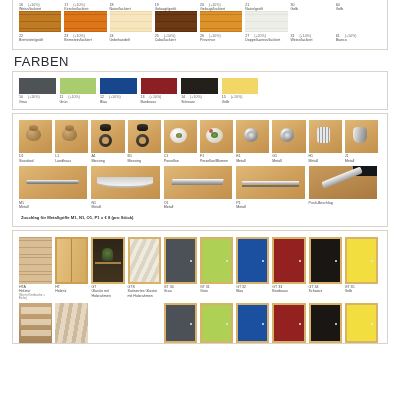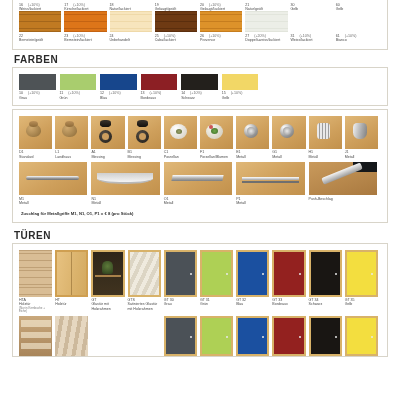--- a/index.html
+++ b/index.html
@@ -8,21 +8,21 @@
     background:#ffffff;
     font-family:"Liberation Sans", sans-serif;
     color:#3b3b3b;
     -webkit-font-smoothing:none;
   }
   .page{width:400px;height:400px;position:relative;background:#fff;}
 
   
   .section{margin:0 12px;}
   .section-title{
-    font-size:10px;font-weight:bold;letter-spacing:.5px;
+    font-size:13px;font-weight:normal;letter-spacing:.5px;
     color:#2b2b2b;padding:4px 0 2px 2px;
   }
   .panel{
     border:1px solid #d8d4c9;
     background:#fff;
     padding:6px 6px 5px 6px;
     box-sizing:border-box;
   }
 
   
@@ -302,21 +302,20 @@
               <div style="position: absolute; left: 18%; top: 22%; width: 62%; height: 7px; background: linear-gradient(rgb(245, 245, 245), rgb(157, 157, 157)); transform: rotate(-22deg); border-radius: 2px;"></div>
             </div>
             <div class="lbl"><span class="code"></span><span class="nm">Push-Beschlag</span></div>
           </div>
         </div>
       <div class="note">Zuschlag für Metallgriffe M1, N1, O1, P1 = € 8 (pro Stück)</div>
     </div>
   </div>
 
   <div class="section" style="margin-top:3px;">
-    <div class="section-title">TÜREN</div>
     <div class="panel" style="padding-bottom:0;">
       <div class="row" id="tueren-row1">
           <div class="cell" style="width: 10%; padding-right: 3px;">
             <div class="sw tuer doorframe" style="position: relative; box-sizing: border-box; background: repeating-linear-gradient(rgb(191, 160, 118) 0px, rgb(191, 160, 118) 0.6px, transparent 0.6px, transparent 3.4px) rgb(217, 189, 149);"></div>
             <div class="lbl"><span class="code">HTA</span><span class="nm">Holztür</span><span class="sub">(Nur in Kernbuche + Eiche)</span></div>
           </div>
           <div class="cell" style="width: 10%; padding-right: 3px;">
             <div class="sw tuer doorframe" style="position: relative; box-sizing: border-box; background: linear-gradient(100deg, rgb(231, 194, 129), rgb(211, 169, 95)); border: 2px solid rgb(207, 159, 81);">
               <div style="position: absolute; left: 48%; top: 0px; width: 1px; height: 100%; background: rgba(120, 85, 30, 0.45);"></div>
             </div>

